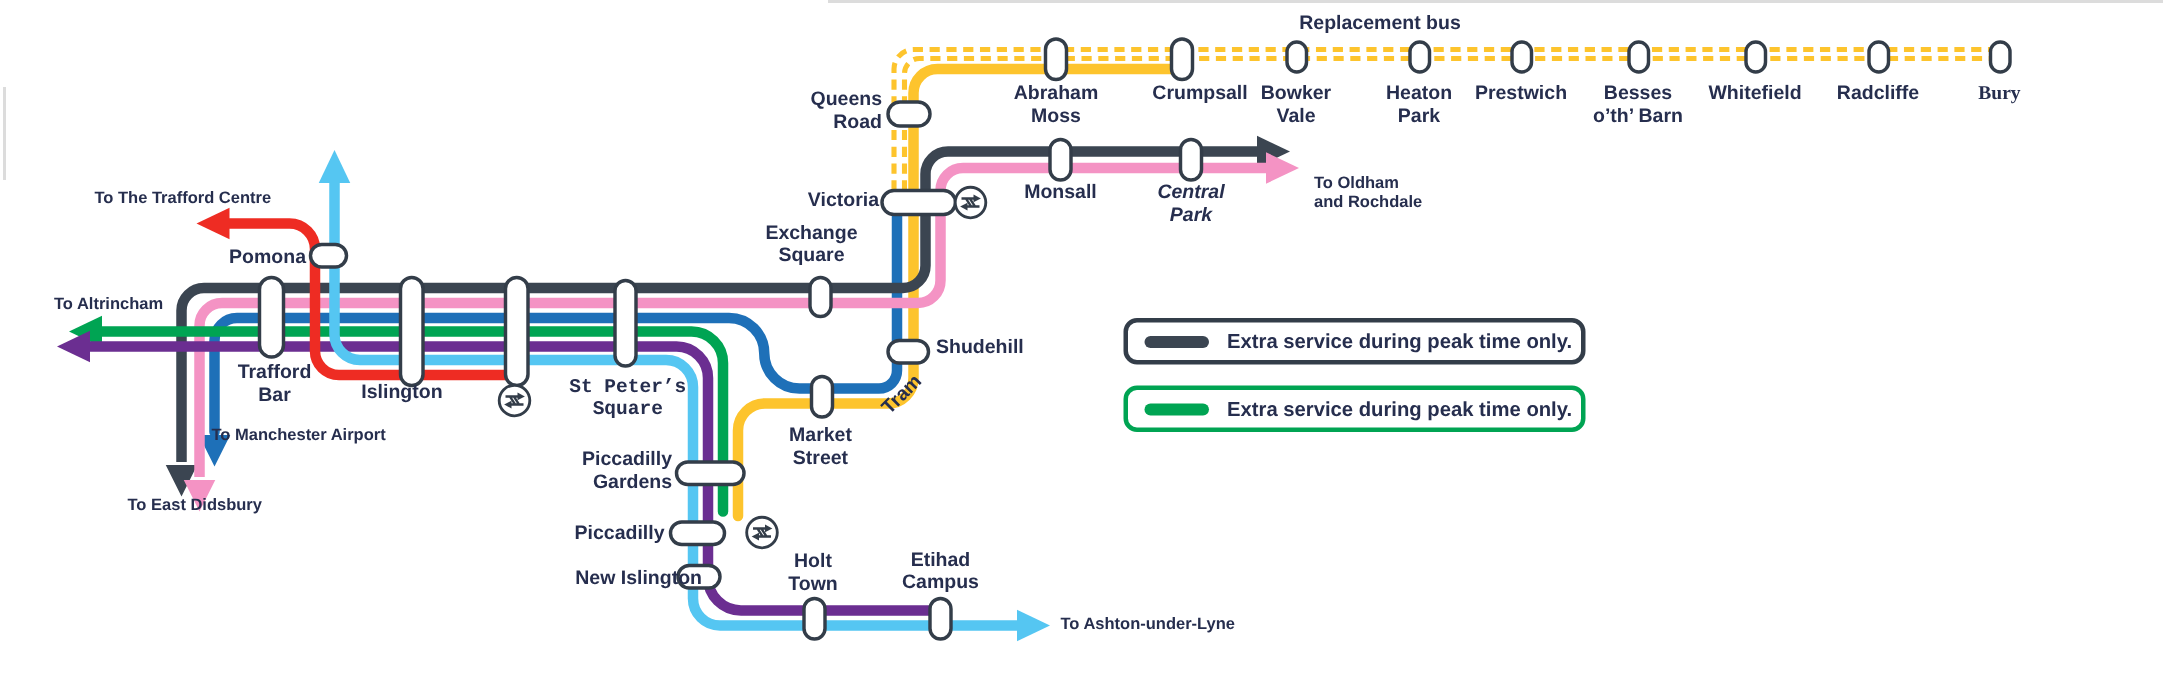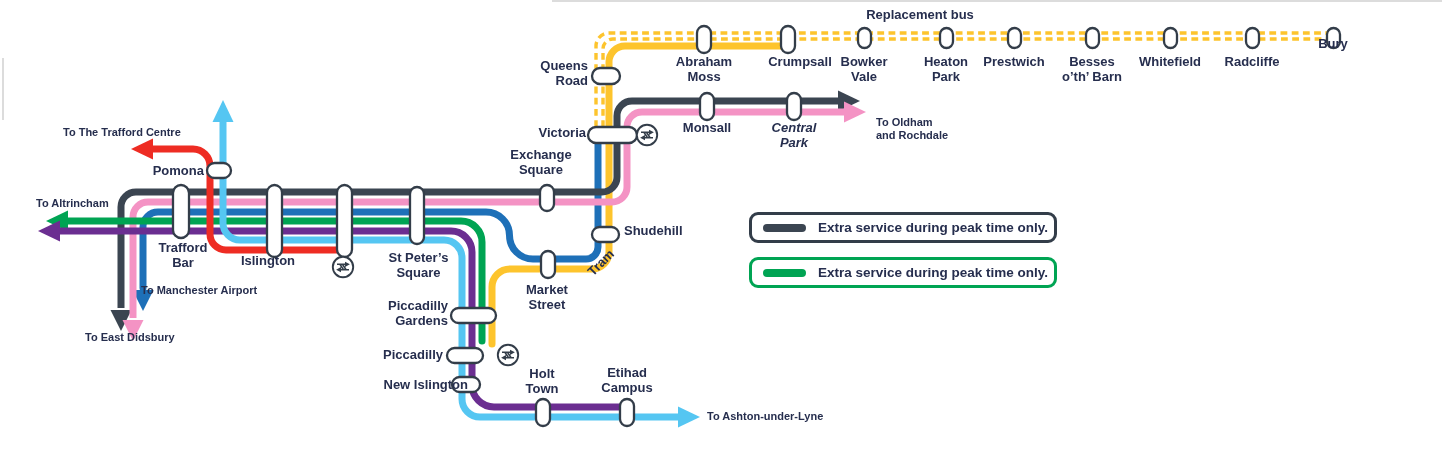--- a/index.html
+++ b/index.html
@@ -105,41 +105,41 @@
   <div class="lbl ctr" style="left:760px;top:54px;width:80px;">Crumpsall</div>
   <div class="lbl ctr" style="left:824px;top:54px;width:80px;">Bowker
 Vale</div>
   <div class="lbl ctr" style="left:906px;top:54px;width:80px;">Heaton
 Park</div>
   <div class="lbl ctr" style="left:974px;top:54px;width:80px;">Prestwich</div>
   <div class="lbl ctr" style="left:1052px;top:54px;width:80px;">Besses
 o’th’ Barn</div>
   <div class="lbl ctr" style="left:1130px;top:54px;width:80px;">Whitefield</div>
   <div class="lbl ctr" style="left:1212px;top:54px;width:80px;">Radcliffe</div>
-  <div class="lbl ctr" style="left:1293px;top:36px;width:80px;">Bury</div>
+  <div class="lbl ctr" style="left:1293px;top:54px;width:80px;font-family:Liberation Serif, serif;">Bury</div>
 
   <div class="lbl rgt" style="left:503px;top:58px;width:85px;">Queens
 Road</div>
   <div class="lbl rgt" style="left:501px;top:125px;width:85px;">Victoria</div>
   <div class="lbl ctr" style="left:667px;top:120px;width:80px;">Monsall</div>
   <div class="lbl ctr" style="left:754px;top:120px;width:80px;font-style:italic;">Central
 Park</div>
   <div class="lbl sm" style="left:876px;top:116px;">To Oldham
 and Rochdale</div>
 
   <div class="lbl sm" style="left:63px;top:126px;">To The Trafford Centre</div>
   <div class="lbl rgt" style="left:129px;top:163px;width:75px;">Pomona</div>
   <div class="lbl sm" style="left:36px;top:197px;">To Altrincham</div>
   <div class="lbl ctr" style="left:143px;top:240px;width:80px;">Trafford
 Bar</div>
   <div class="lbl ctr" style="left:228px;top:253px;width:80px;">Islington</div>
   <div class="lbl sm" style="left:141px;top:284px;">To Manchester Airport</div>
   <div class="lbl sm" style="left:85px;top:331px;">To East Didsbury</div>
 
-  <div class="lbl ctr" style="left:376px;top:250px;width:85px;">St Peter’s
+  <div class="lbl ctr" style="left:376px;top:250px;width:85px;font-family:Liberation Mono, monospace;">St Peter’s
 Square</div>
   <div class="lbl ctr" style="left:501px;top:147px;width:80px;">Exchange
 Square</div>
   <div class="lbl" style="left:624px;top:223px;">Shudehill</div>
   <div class="lbl tram" style="left:578px;top:255px;width:46px;text-align:center;">Tram</div>
   <div class="lbl ctr" style="left:507px;top:282px;width:80px;">Market
 Street</div>
 
   <div class="lbl rgt" style="left:368px;top:298px;width:80px;">Piccadilly
 Gardens</div>

